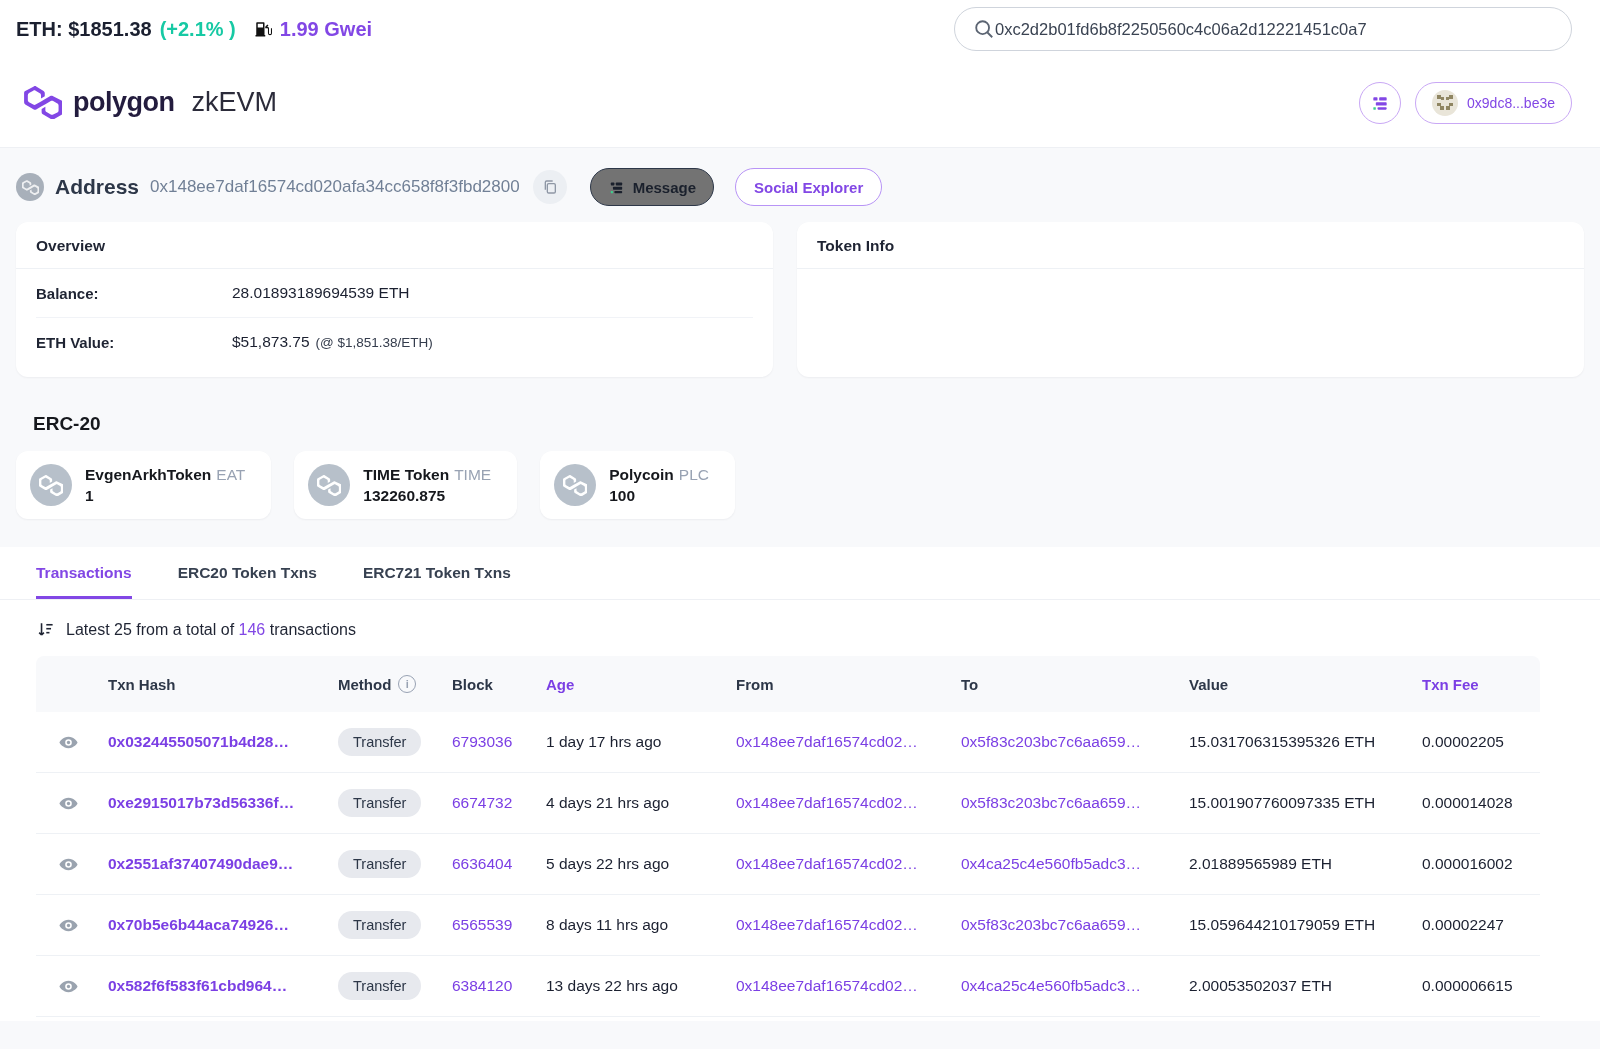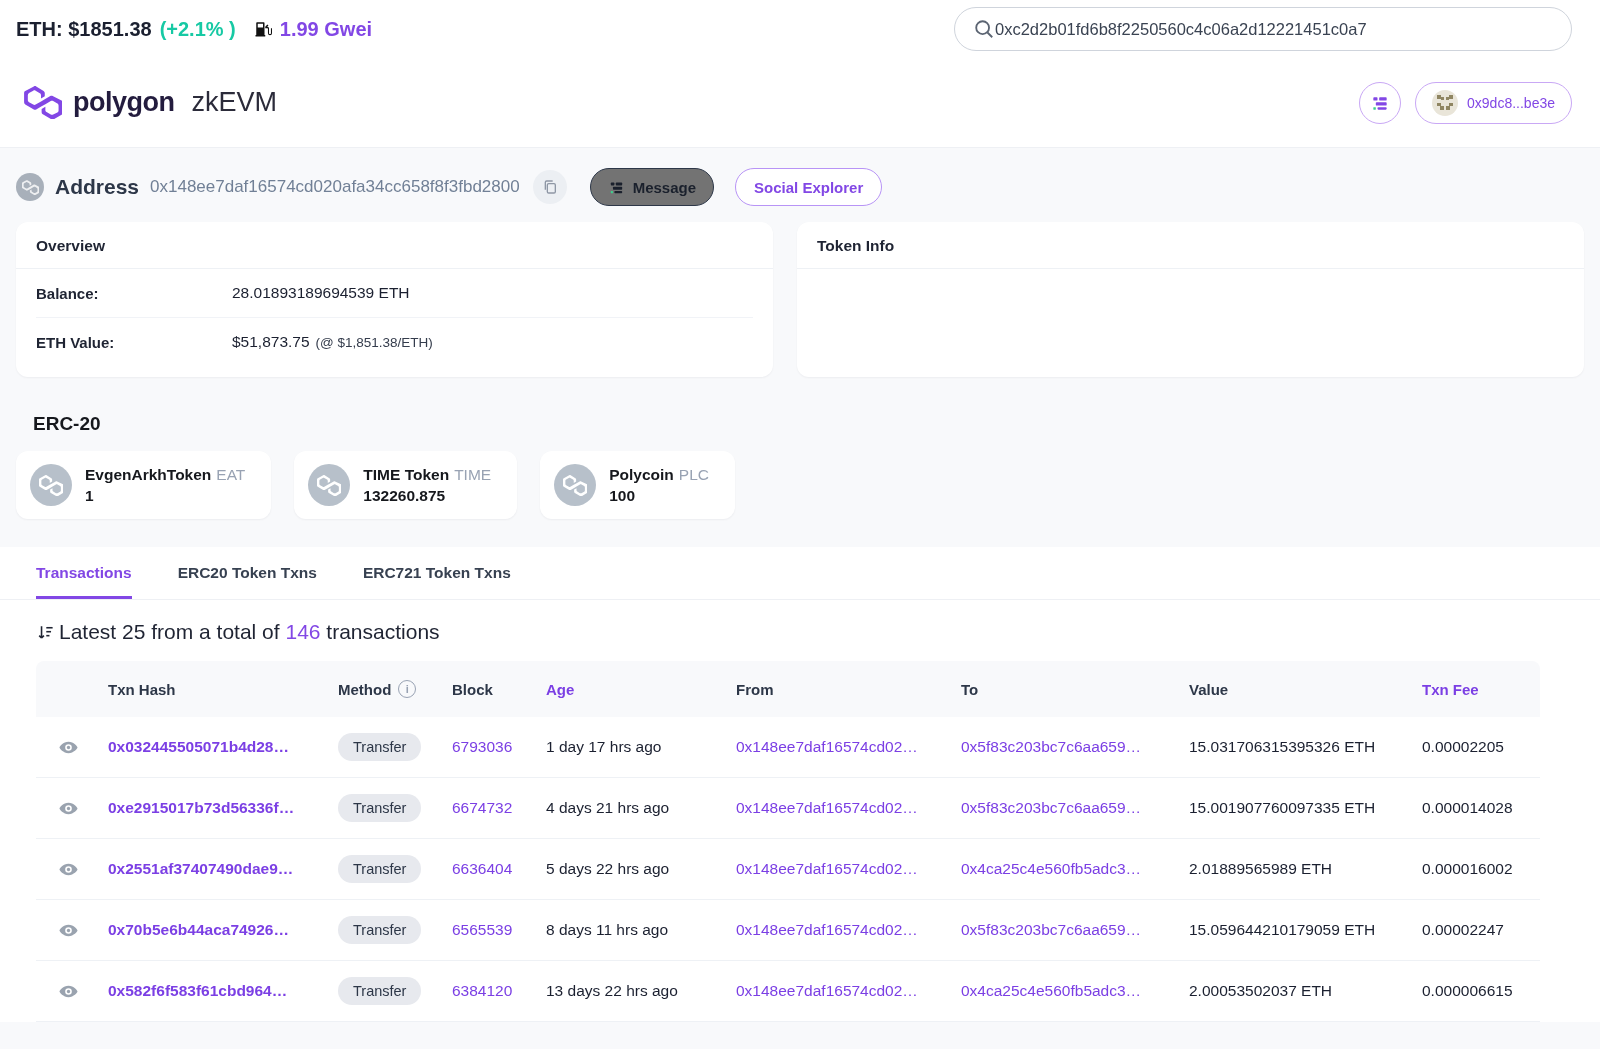--- a/index.html
+++ b/index.html
@@ -83,22 +83,22 @@
   .token-name{ font-size:15.5px; font-weight:700; color:#16181d; }
   .token-symbol{ font-size:15.5px; color:#98a2b3; font-weight:400; margin-left:5px;}
   .token-amount{ font-size:15.5px; font-weight:700; color:#16181d; margin-top:3px; }
 
   
   .tx-panel{ margin-top:28px; background:#fff; min-height:474px; }
   .tabs{ display:flex; gap:46px; padding:0 36px; border-bottom:1px solid #eef0f4; }
   .tab{ font-size:15.5px; font-weight:700; color:#374151; padding:17px 0 14px;
     border-bottom:3px solid transparent; cursor:pointer; }
   .tab.active{ color:#8247e5; border-bottom-color:#8247e5; }
-  .summary{ display:flex; align-items:center; gap:4px; padding:20px 36px 17px;
-    font-size:21px; color:#1f2433; }
+  .summary{ display:flex; align-items:center; gap:11px; padding:20px 36px 17px;
+    font-size:16px; color:#1f2433; }
   .summary .count{ color:#8247e5; }
 
   .tx-table{ margin:0 60px 0 36px; }
   .tx-row{ display:grid;
     grid-template-columns:64px 230px 114px 94px 190px 225px 228px 233px minmax(0,1fr);
     align-items:center; }
   .tx-head{ background:#f8f9fb; height:56px; border-radius:8px 8px 0 0; }
   .tx-head .cell{ font-size:15px; font-weight:700; color:#2d3748; }
   .tx-head .cell.purple{ color:#7b3fe4; cursor:pointer; }
   .tx-body .tx-row{ height:61px; border-bottom:1px solid #eef1f5; }

